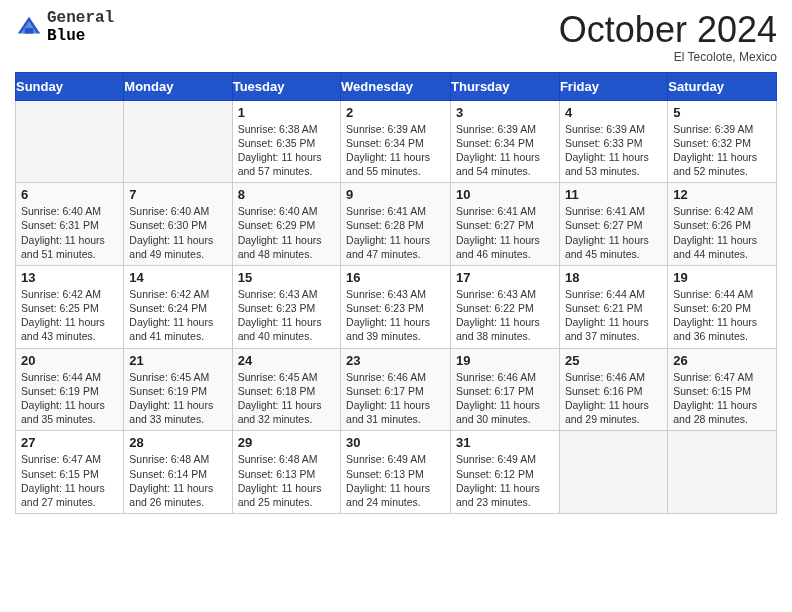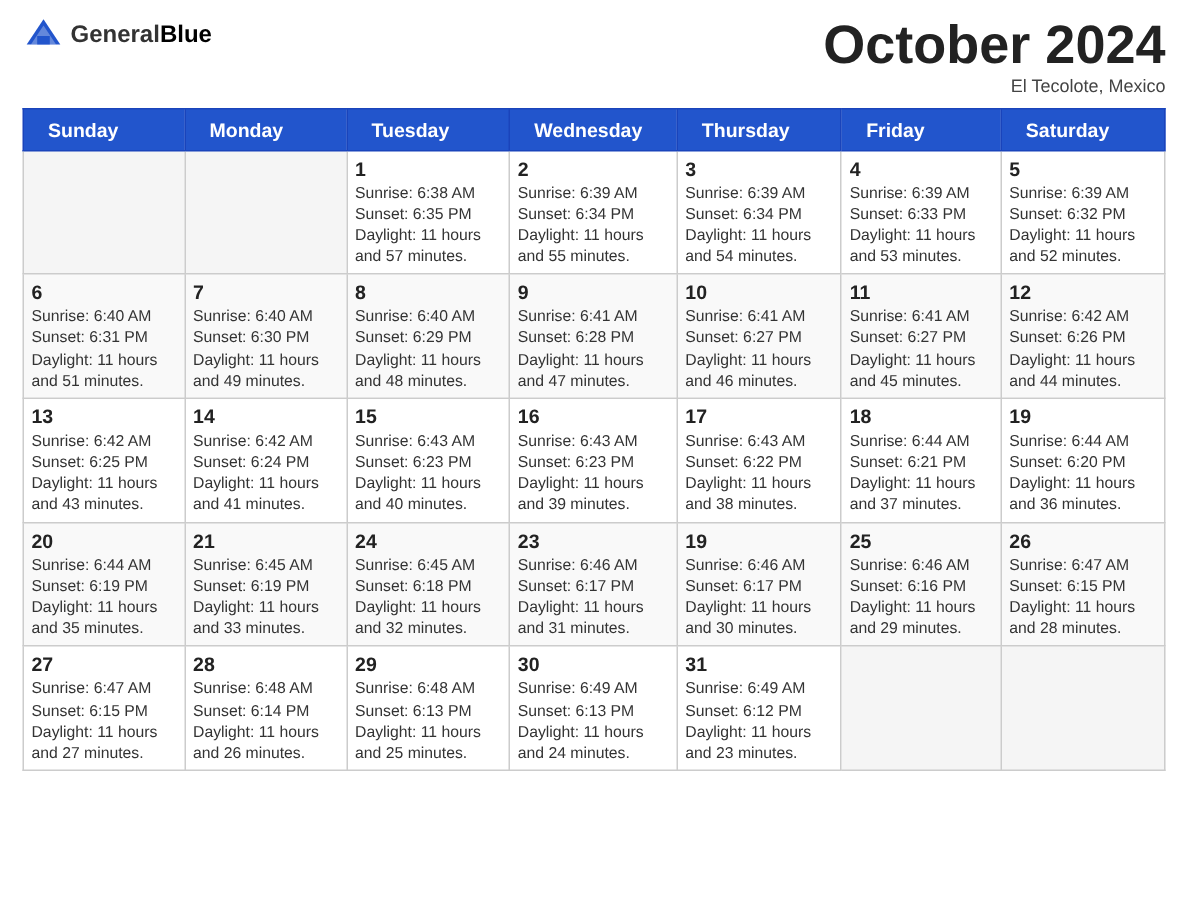--- a/index.html
+++ b/index.html
@@ -22,61 +22,62 @@
       align-items: flex-start;
       margin-bottom: 8px;
     }
     .logo {
       display: flex;
       align-items: center;
       gap: 4px;
     }
     .logo-text {
       display: flex;
-      flex-direction: row;
+      flex-direction: column;
       line-height: 1.1;
+      font-family: Liberation Mono, monospace;
     }
     .logo-general {
       font-size: 16px;
       font-weight: bold;
       color: #333;
     }
     .logo-blue {
       font-size: 16px;
       font-weight: bold;
       color: #000000;
     }
     .logo-icon {
       width: 28px;
       height: 28px;
     }
     .title-block {
       text-align: right;
     }
     .title-month {
       font-size: 36px;
-      font-weight: bold;
+      font-weight: normal;
       color: #222;
       line-height: 1.1;
     }
     .title-location {
       font-size: 12px;
       color: #444;
     }
     .calendar {
       width: 100%;
       border-collapse: collapse;
       border: 1px solid #ccc;
     }
     .calendar th {
       background: #2255cc;
       color: #fff;
       font-size: 13px;
       font-weight: bold;
-      padding: 6px 16px;
+      padding: 6px 0;
       text-align: left;
       border: 1px solid #1a44bb;
     }
     .calendar td {
       vertical-align: top;
       border: 1px solid #ccc;
       padding: 4px 5px;
       width: 113px;
       min-height: 80px;
       font-size: 11px;

